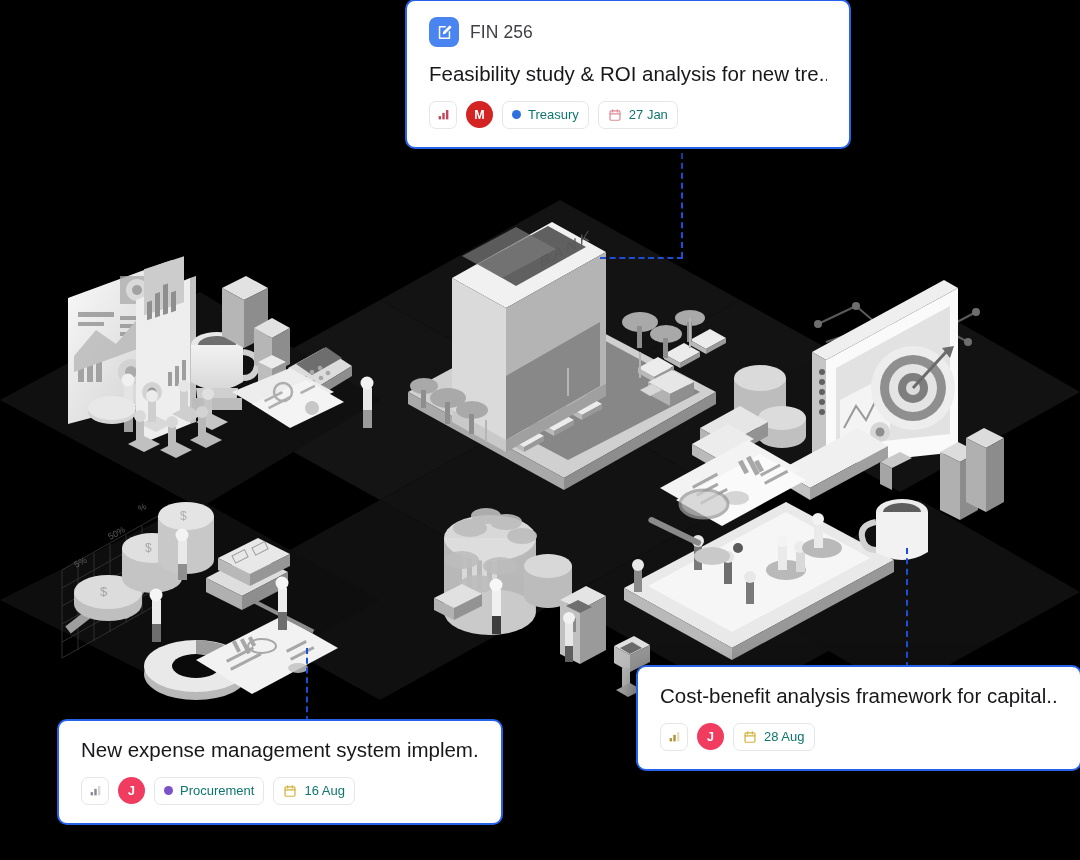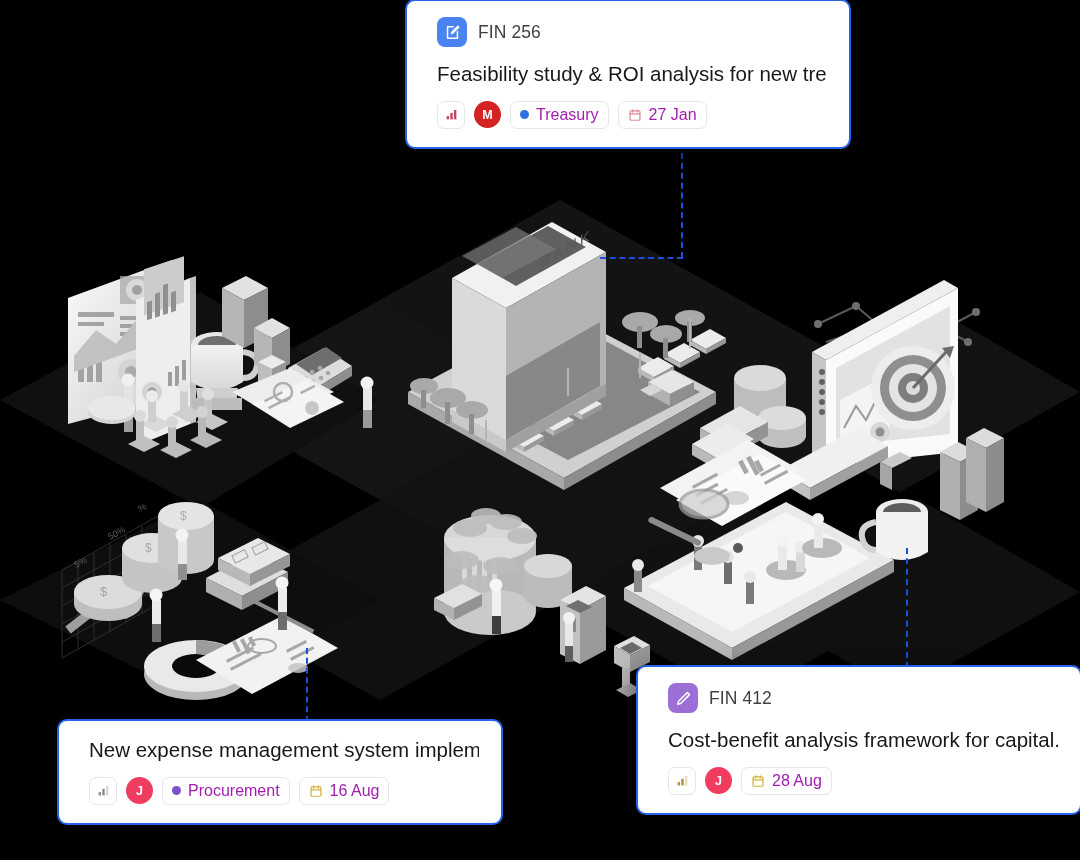--- a/index.html
+++ b/index.html
@@ -23,21 +23,21 @@
     height: 0; border-top: 2px dashed #1d4ed8;
   }
 
   
   .card {
     position: absolute;
     background: #ffffff;
     border: 2px solid #2563eb;
     border-radius: 10px;
     box-shadow: 0 8px 26px rgba(0,0,0,0.55);
-    padding: 16px 22px 18px 30px;
+    padding: 16px 22px 18px 22px;
     display: flex;
     flex-direction: column;
     gap: 14px;
   }
   .card-head { display: flex; align-items: center; gap: 11px; }
   .type-chip {
     width: 30px; height: 30px;
     border-radius: 8px;
     display: flex; align-items: center; justify-content: center;
     flex: 0 0 auto;
@@ -61,21 +61,21 @@
   .meta-box {
     border: 1px solid #e6e6ea;
     border-radius: 7px;
     background: #fff;
     height: 28px;
     display: flex; align-items: center;
     padding: 0 9px;
     gap: 7px;
   }
   .meta-box.icon-only { width: 28px; padding: 0; justify-content: center; }
-  .meta-text { font-size: 16px; color: #a21caf; white-space: nowrap; text-align: center; }
+  .meta-text { font-size: 13px; color: #0f766e; white-space: nowrap; text-align: center; }
 
   .avatar {
     width: 27px; height: 27px; border-radius: 50%;
     display: flex; align-items: center; justify-content: center;
     color: #fff; font-size: 12.5px; font-weight: 600;
     flex: 0 0 auto;
   }
   .dot { width: 9px; height: 9px; border-radius: 50%; flex: 0 0 auto; }
 
   .prio svg { width: 13px; height: 13px; }
@@ -712,28 +712,20 @@
         <svg viewBox="0 0 24 24" fill="none" stroke="#d3b23c" stroke-width="2.1" stroke-linecap="round">
           <rect x="3.5" y="5" width="17" height="16" rx="2"></rect>
           <path d="M3.5 10h17M8 3v4M16 3v4"></path>
         </svg>
         <span class="meta-text">16 Aug</span>
       </span>
     </div>
   </div>
 
   <div class="card" style="left:636px; top:665px; width:446px;">
-    <div class="card-head">
-      <span class="type-chip" style="background:#9b6fd6;">
-        <svg viewBox="0 0 24 24" fill="none" stroke="#ffffff" stroke-width="2.1" stroke-linecap="round" stroke-linejoin="round">
-          <path d="M17.5 3.5l3 3L8 19l-4 1 1-4z"></path>
-        </svg>
-      </span>
-      <span class="card-key">FIN 412</span>
-    </div>
     <div class="card-title">Cost-benefit analysis framework for capital...</div>
     <div class="card-meta">
       <span class="meta-box icon-only prio">
         <svg viewBox="0 0 16 16">
           <rect x="2" y="10" width="3" height="4" fill="#b0923a"></rect>
           <rect x="6.5" y="6" width="3" height="8" fill="#b0923a"></rect>
           <rect x="11" y="2.5" width="3" height="11.5" fill="#b0923a" opacity="0.3"></rect>
         </svg>
       </span>
       <span class="avatar" style="background:#f03c5e;">J</span>

